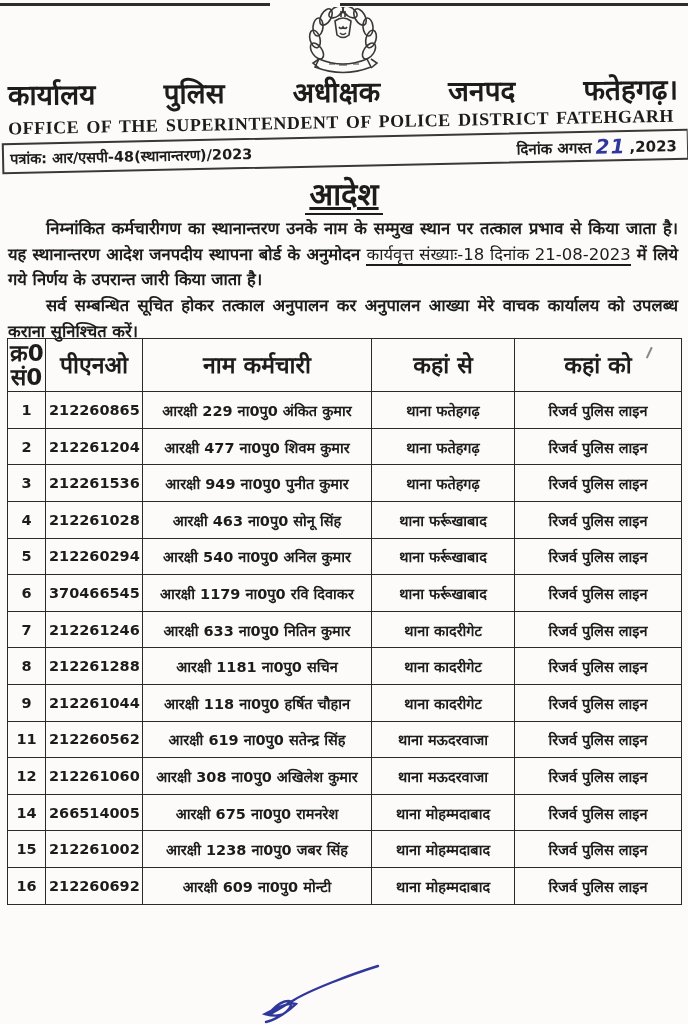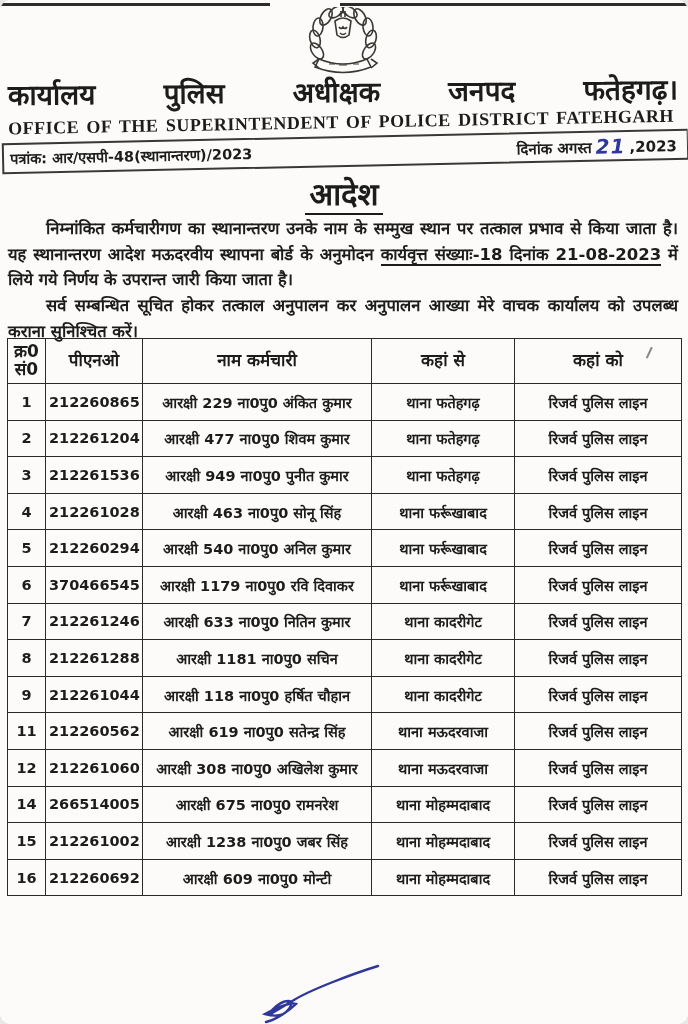--- a/index.html
+++ b/index.html
@@ -1,20 +1,20 @@
 <!DOCTYPE html>
 <html><head>
 <meta charset="utf-8">
 <style>
   * { margin:0; padding:0; box-sizing:border-box; }
   html,body { width:688px; background:#e8e8e6; }
   body { font-family:"DejaVu Sans","Liberation Sans",sans-serif; }
   .page {
     position:relative; width:688px; height:1024px;
-    background:#fcfbf9; color:#1c1c1c; overflow:hidden;border-radius:11px;
+    background:#fcfbf9; color:#1c1c1c; overflow:hidden;
   }
   .scan-topline { position:absolute; top:3px; left:0; width:100%; height:3px; background:#2e2c2a; }
   .scan-topline .gap { position:absolute; left:270px; width:70px; height:100%; background:#fcfbf9; }
 
   .emblem { position:absolute; top:7px; left:295px; width:96px; height:72px; }
 
   .title-hi {
     position:absolute; top:78px; left:8px; right:10px;
     font-size:28px; font-weight:700; line-height:1.1;
     text-align:justify; text-align-last:justify;
@@ -36,39 +36,39 @@
     background:transparent;
   }
   .letter-no { font-size:14.5px; font-weight:700; }
   .date-line { font-size:15px; font-weight:700; display:flex; align-items:baseline; gap:4px; }
   .hand-ink { color:#30379b; font-size:20px; font-weight:700; font-style:italic; letter-spacing:1px; transform:translateY(1px); }
 
   .order-title {
     position:absolute; top:172px; left:0; width:100%;
     text-align:center; font-size:31px; font-weight:700;
   }
-  .order-title span { border-bottom:2.5px solid #1c1c1c; padding:0 4px 1px; }
+  .order-title span { border-bottom:2.5px solid #1c1c1c; padding:0 4px 1px;text-decoration:underline; }
 
   .body-text {
     position:absolute; top:216px; left:8px; right:10px;
     font-size:16.5px; font-weight:600; line-height:1.56;
     text-align:justify;
   }
   .body-text p { text-indent:38px; }
-  .emph { font-weight:700; border-bottom:2px solid #1c1c1c; }
+  .emph { font-weight:400; border-bottom:2px solid #1c1c1c; }
 
   table.transfer {
     position:absolute; top:338px; left:7px;
     border-collapse:collapse; table-layout:fixed; width:674px;
   }
   table.transfer th, table.transfer td {
     border:1.6px solid #2b2a28; vertical-align:middle;
     text-align:center; overflow:hidden;
   }
-  table.transfer th { height:45px; font-size:17px; font-weight:700; line-height:1.05; padding:2px; }
+  table.transfer th { height:45px; font-size:23px; font-weight:700; line-height:1.05; padding:2px; }
   table.transfer td { height:36.6px; font-size:14.5px; font-weight:700; padding:2px 3px; }
   td.name-cell { text-align:left; padding-left:9px; }
   .col-sn{width:38px} .col-pno{width:97px} .col-name{width:229px} .col-from{width:143px} .col-to{width:167px}
 
   .signature { position:absolute; top:958px; left:232px; width:150px; height:66px; }
 
   .artifact-tick { position:absolute; top:348px; left:648px; width:8px; height:12px;
     border-left:2px solid #555; transform:rotate(25deg); opacity:.7; }
 </style>
 </head>
@@ -119,21 +119,21 @@
       <span class="hand-ink">21</span>
       <span>,2023</span>
     </span>
   </div>
 
   <div class="order-title">
     <span>आदेश</span>
   </div>
 
   <div class="body-text">
-    <p><span>निम्नांकित कर्मचारीगण का स्थानान्तरण उनके नाम के सम्मुख स्थान पर तत्काल प्रभाव से किया जाता है। यह स्थानान्तरण आदेश मऊदरवीय स्थापना बोर्ड के अनुमोदन </span><span class="emph">कार्यवृत्त संख्याः-18 दिनांक 21-08-2023</span><span> में लिये गये निर्णय के उपरान्त जारी किया जाता है।</span></p>
+    <p><span>निम्नांकित कर्मचारीगण का स्थानान्तरण उनके नाम के सम्मुख स्थान पर तत्काल प्रभाव से किया जाता है। यह स्थानान्तरण आदेश जनपदीय स्थापना बोर्ड के अनुमोदन </span><span class="emph">कार्यवृत्त संख्याः-18 दिनांक 21-08-2023</span><span> में लिये गये निर्णय के उपरान्त जारी किया जाता है।</span></p>
     <p>सर्व सम्बन्धित सूचित होकर तत्काल अनुपालन कर अनुपालन आख्या मेरे वाचक कार्यालय को उपलब्ध कराना सुनिश्चित करें।</p>
   </div>
 
   <table class="transfer">
     <colgroup>
       <col class="col-sn">
         <col class="col-pno">
         <col class="col-name">
         <col class="col-from">
         <col class="col-to">

